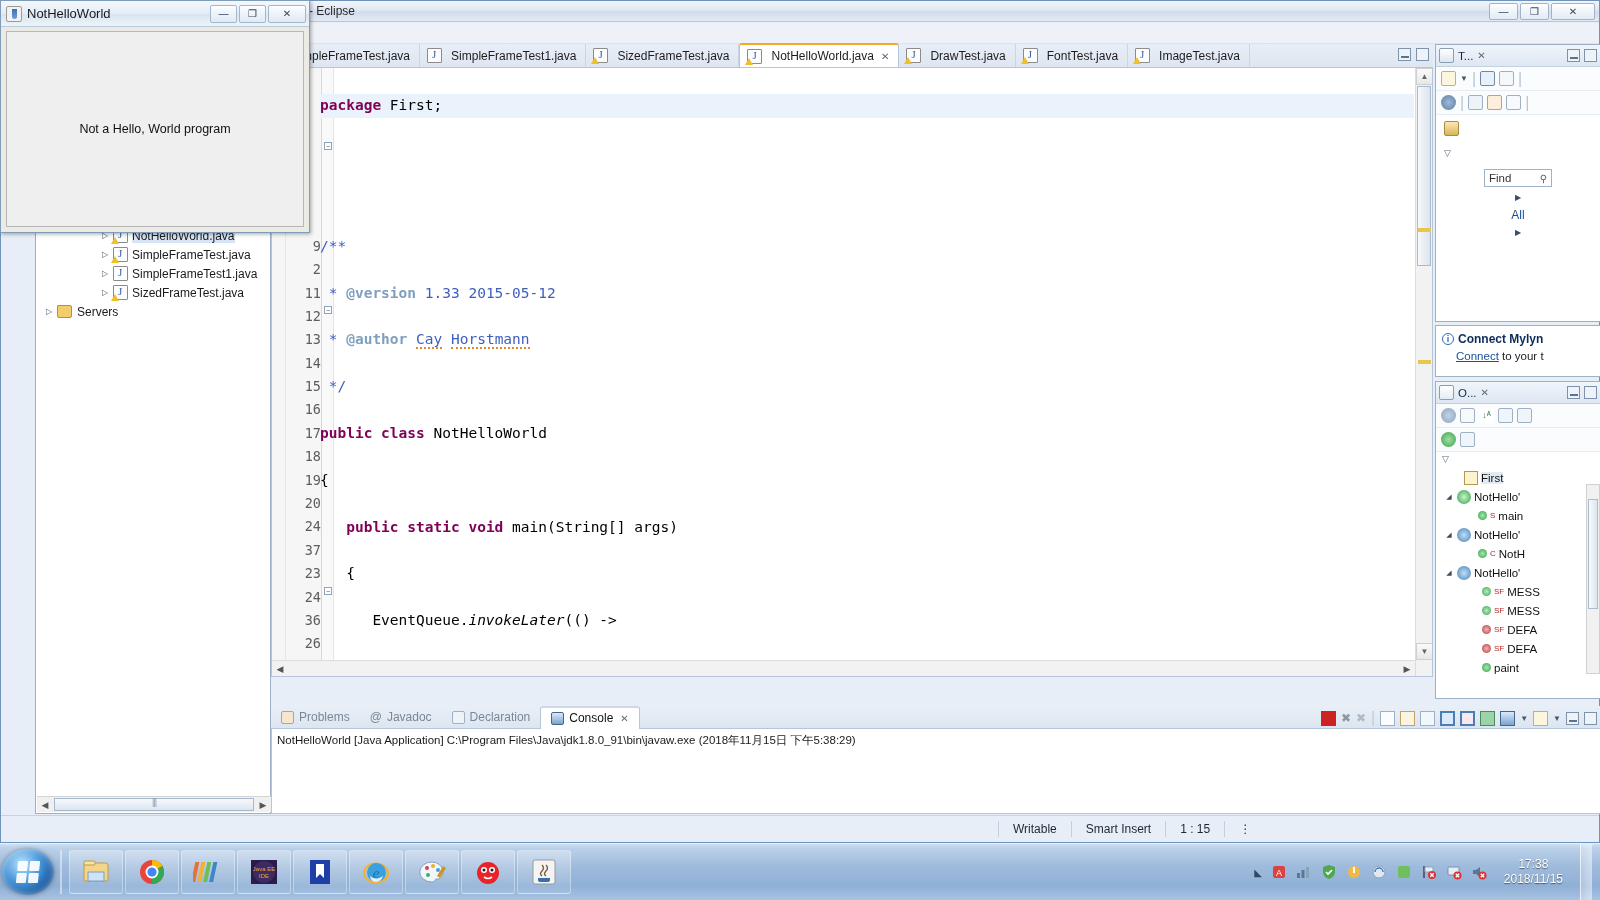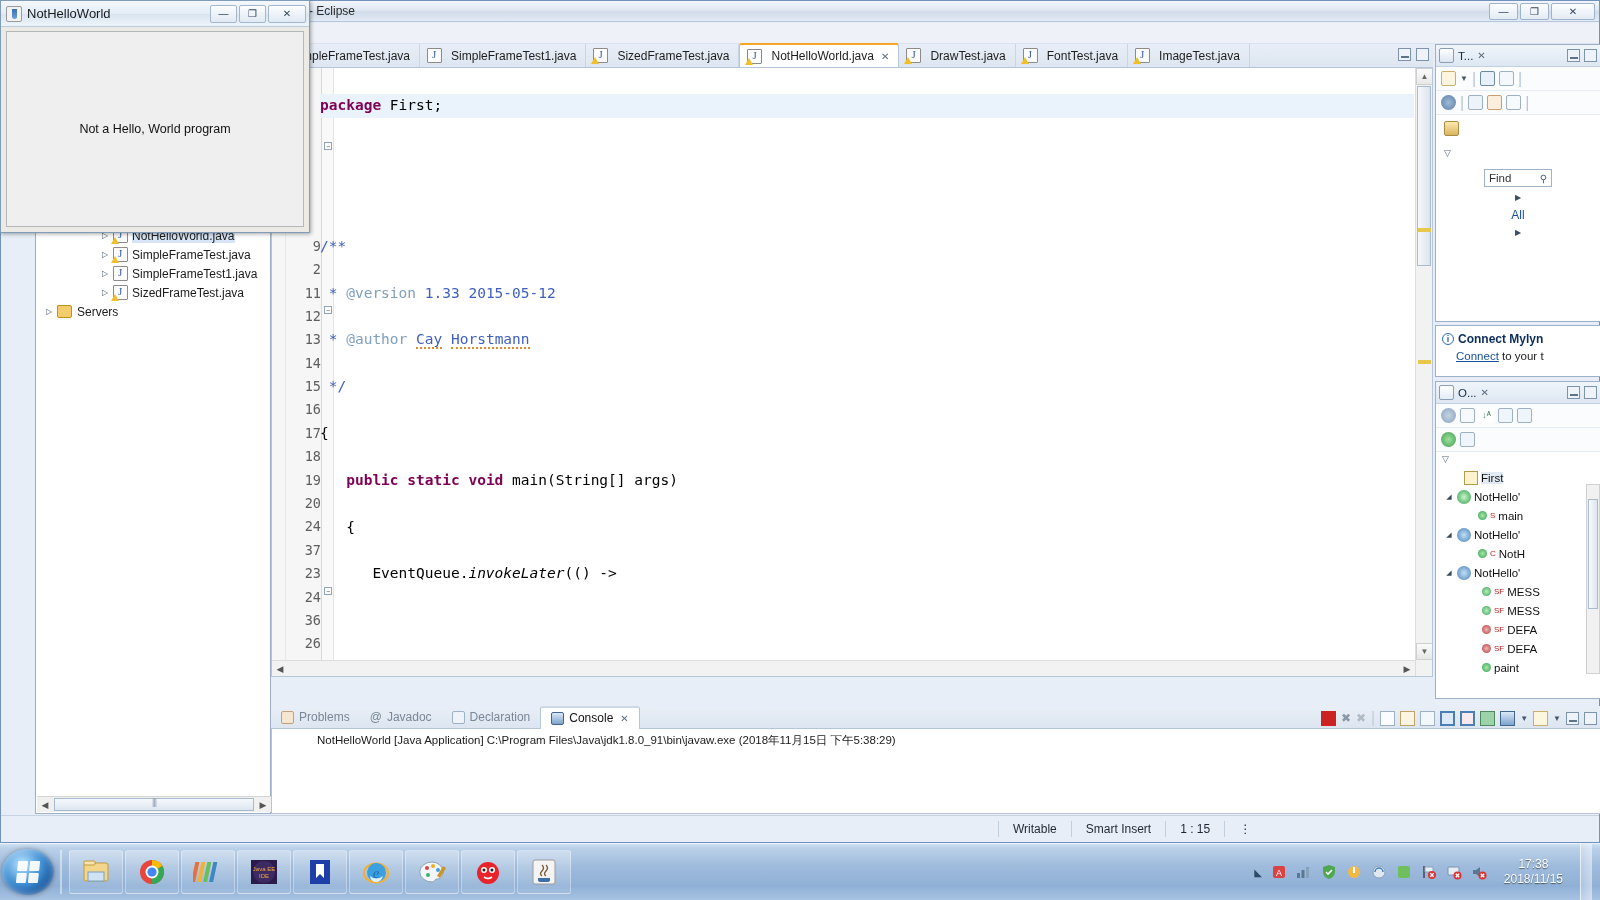--- a/index.html
+++ b/index.html
@@ -147,21 +147,21 @@
     background: #f9f9f9; border-right: 1px solid #e4e4e4;
   }
   .codetext {
     position: absolute; left: 48px; top: 3px; right: 18px;
     font-family: "DejaVu Sans Mono", monospace; font-size: 14.5px;
     line-height: 23.4px; white-space: pre; color: #000;
   }
   .ln { height: 23.4px; }
   .k  { color: #7f0055; font-weight: bold; }                         
   .jd { color: #3f5fbf; }                         
-  .jdk{ color: #7f9fbf; font-weight: normal; margin-top: 27px; }     
+  .jdk{ color: #7f9fbf; font-weight: bold; margin-top: 27px; }     
   .it { color: #000; font-style: italic; }
   .spell { border-bottom: 2px dotted #e08a2e; }
   .curline { background: #eaf2fb; }
   .cursor-box {
     display: inline-block; width: 9px; height: 15px;
     border: 1px solid #9aa6b5; vertical-align: -2px;
   }
   .code-vscroll {
     position: absolute; right: 0; top: 0; width: 17px; height: 100%;
     background: #f2f2f2; border-left: 1px solid #dcdcdc;
@@ -256,21 +256,21 @@
   .ctab.active {
     color: #111; background: #fff; border: 1px solid #b6c6da; border-bottom: none;
     border-top: 2px solid #cfd9e6; border-radius: 3px 3px 0 0;
   }
   .console-tools {
     position: absolute; right: 4px; top: 3px; display: flex; align-items: center; gap: 5px;
   }
   .ct-ico { width: 15px; height: 15px; flex: none; }
   .console-body {
     position: absolute; left: 0; top: 23px; width: 100%; height: 85px;
-    background: #fff; border: 1px solid #b6c6da; border-top: none; padding-left: 40px;
+    background: #fff; border: 1px solid #b6c6da; border-top: none;
   }
   .console-line {
     font-size: 11.5px; color: #1a1a1a; padding: 4px 5px; white-space: nowrap;
   }
 
   
   .statusbar {
     position: absolute; left: 0; bottom: 0; width: 100%; height: 27px;
     background: #e8eef7; border-top: 1px solid #c7d3e2;
     display: flex; align-items: center; font-size: 12px; color: #1d2733;
@@ -484,20 +484,21 @@
         </div>
 
         <div class="codetext">
 <div class="ln curline"><span class="k">package</span> First;</div>
 <div class="ln"> </div>
 <div class="ln"> </div>
 <div class="ln"><span class="jd">/**</span></div>
 <div class="ln"><span class="jd"> * </span><span class="jdk">@version</span><span class="jd"> 1.33 2015-05-12</span></div>
 <div class="ln"><span class="jd"> * </span><span class="jdk">@author</span><span class="jd"> </span><span class="jd spell">Cay</span><span class="jd"> </span><span class="jd spell">Horstmann</span></div>
 <div class="ln"><span class="jd"> */</span></div>
+<div class="ln"><span class="k">public class</span> NotHelloWorld</div>
 <div class="ln">{</div>
 <div class="ln">   <span class="k">public static void</span> main(String[] args)</div>
 <div class="ln">   {</div>
 <div class="ln">      EventQueue.<span class="it">invokeLater</span>(() -&gt;</div>
 
 
 
 
 
 

